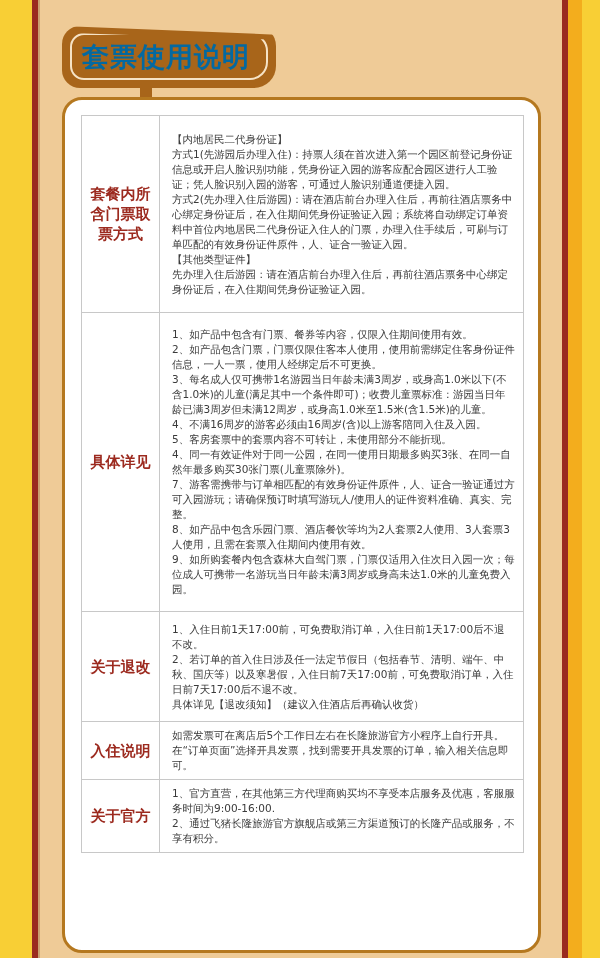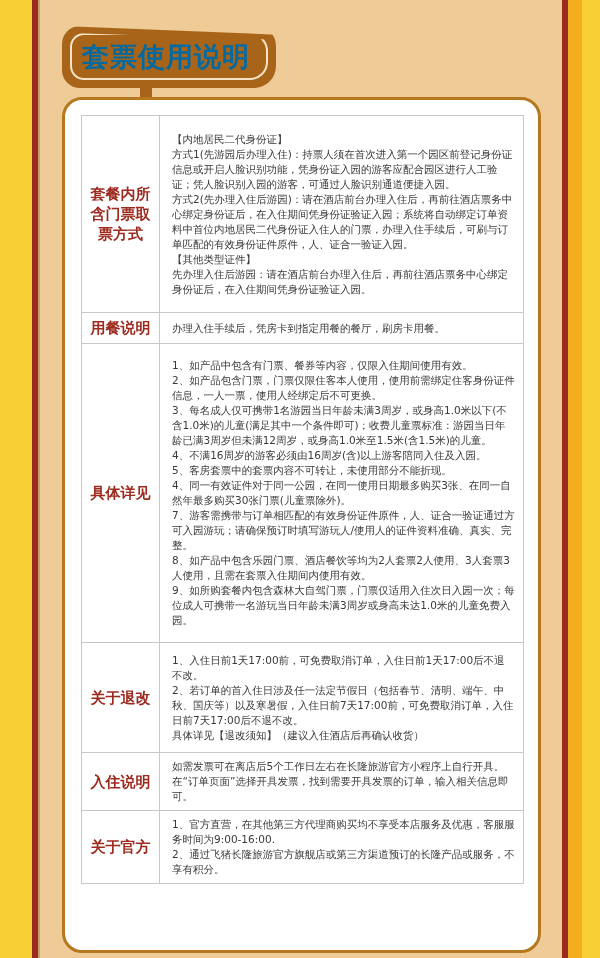--- a/index.html
+++ b/index.html
@@ -80,26 +80,20 @@
     <tr style="height:197px;">
       <td class="label">套餐内所含门票取票方式</td>
       <td class="content">
         <span class="para">【内地居民二代身份证】</span>
         <span class="para">方式1(先游园后办理入住)：持票人须在首次进入第一个园区前登记身份证信息或开启人脸识别功能，凭身份证入园的游客应配合园区进行人工验证；凭人脸识别入园的游客，可通过人脸识别通道便捷入园。</span>
         <span class="para gap">方式2(先办理入住后游园)：请在酒店前台办理入住后，再前往酒店票务中心绑定身份证后，在入住期间凭身份证验证入园；系统将自动绑定订单资料中首位内地居民二代身份证入住人的门票，办理入住手续后，可刷与订单匹配的有效身份证件原件，人、证合一验证入园。</span>
         <span class="para gap">【其他类型证件】</span>
         <span class="para">先办理入住后游园：请在酒店前台办理入住后，再前往酒店票务中心绑定身份证后，在入住期间凭身份证验证入园。</span>
       </td>
     </tr>
-    <tr style="height:31px;">
-      <td class="label">用餐说明</td>
-      <td class="content">
-        <span class="para">办理入住手续后，凭房卡到指定用餐的餐厅，刷房卡用餐。</span>
-      </td>
-    </tr>
     <tr style="height:299px;">
       <td class="label">具体详见</td>
       <td class="content">
         <span class="para">1、如产品中包含有门票、餐券等内容，仅限入住期间使用有效。</span>
         <span class="para">2、如产品包含门票，门票仅限住客本人使用，使用前需绑定住客身份证件信息，一人一票，使用人经绑定后不可更换。</span>
         <span class="para">3、每名成人仅可携带1名游园当日年龄未满3周岁，或身高1.0米以下(不含1.0米)的儿童(满足其中一个条件即可)；收费儿童票标准：游园当日年龄已满3周岁但未满12周岁，或身高1.0米至1.5米(含1.5米)的儿童。</span>
         <span class="para">4、不满16周岁的游客必须由16周岁(含)以上游客陪同入住及入园。</span>
         <span class="para">5、客房套票中的套票内容不可转让，未使用部分不能折现。</span>
         <span class="para">4、同一有效证件对于同一公园，在同一使用日期最多购买3张、在同一自然年最多购买30张门票(儿童票除外)。</span>
         <span class="para">7、游客需携带与订单相匹配的有效身份证件原件，人、证合一验证通过方可入园游玩；请确保预订时填写游玩人/使用人的证件资料准确、真实、完整。</span>

